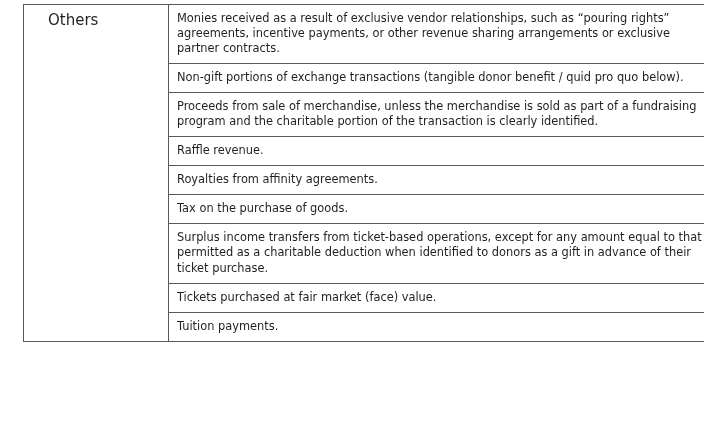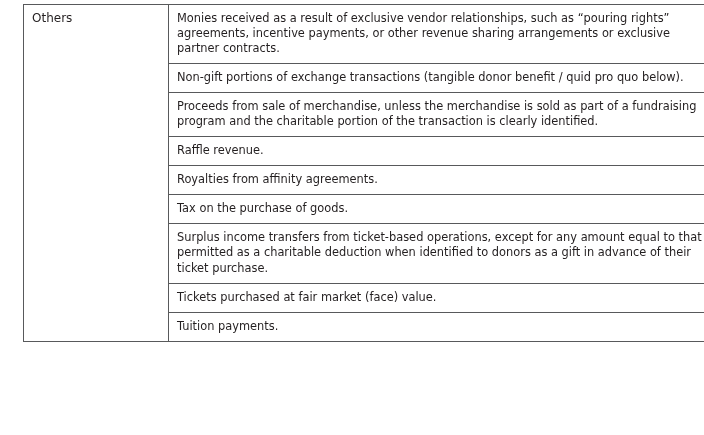--- a/index.html
+++ b/index.html
@@ -40,22 +40,23 @@
     width: 128px;
   }
   .col-body {
     width: 529px;
   }
   .label-cell {
     border-right: 1px solid #58595b;
   }
   .label-text {
     display: block;
-    font-size: 12px;
+    font-size: 15px;
     line-height: 1.32;
+    margin-left: 16px;
   }
   .body-text {
     display: block;
   }
 </style>
 </head>
 <body>
 
 <div class="page">
   <table class="doc-table">

